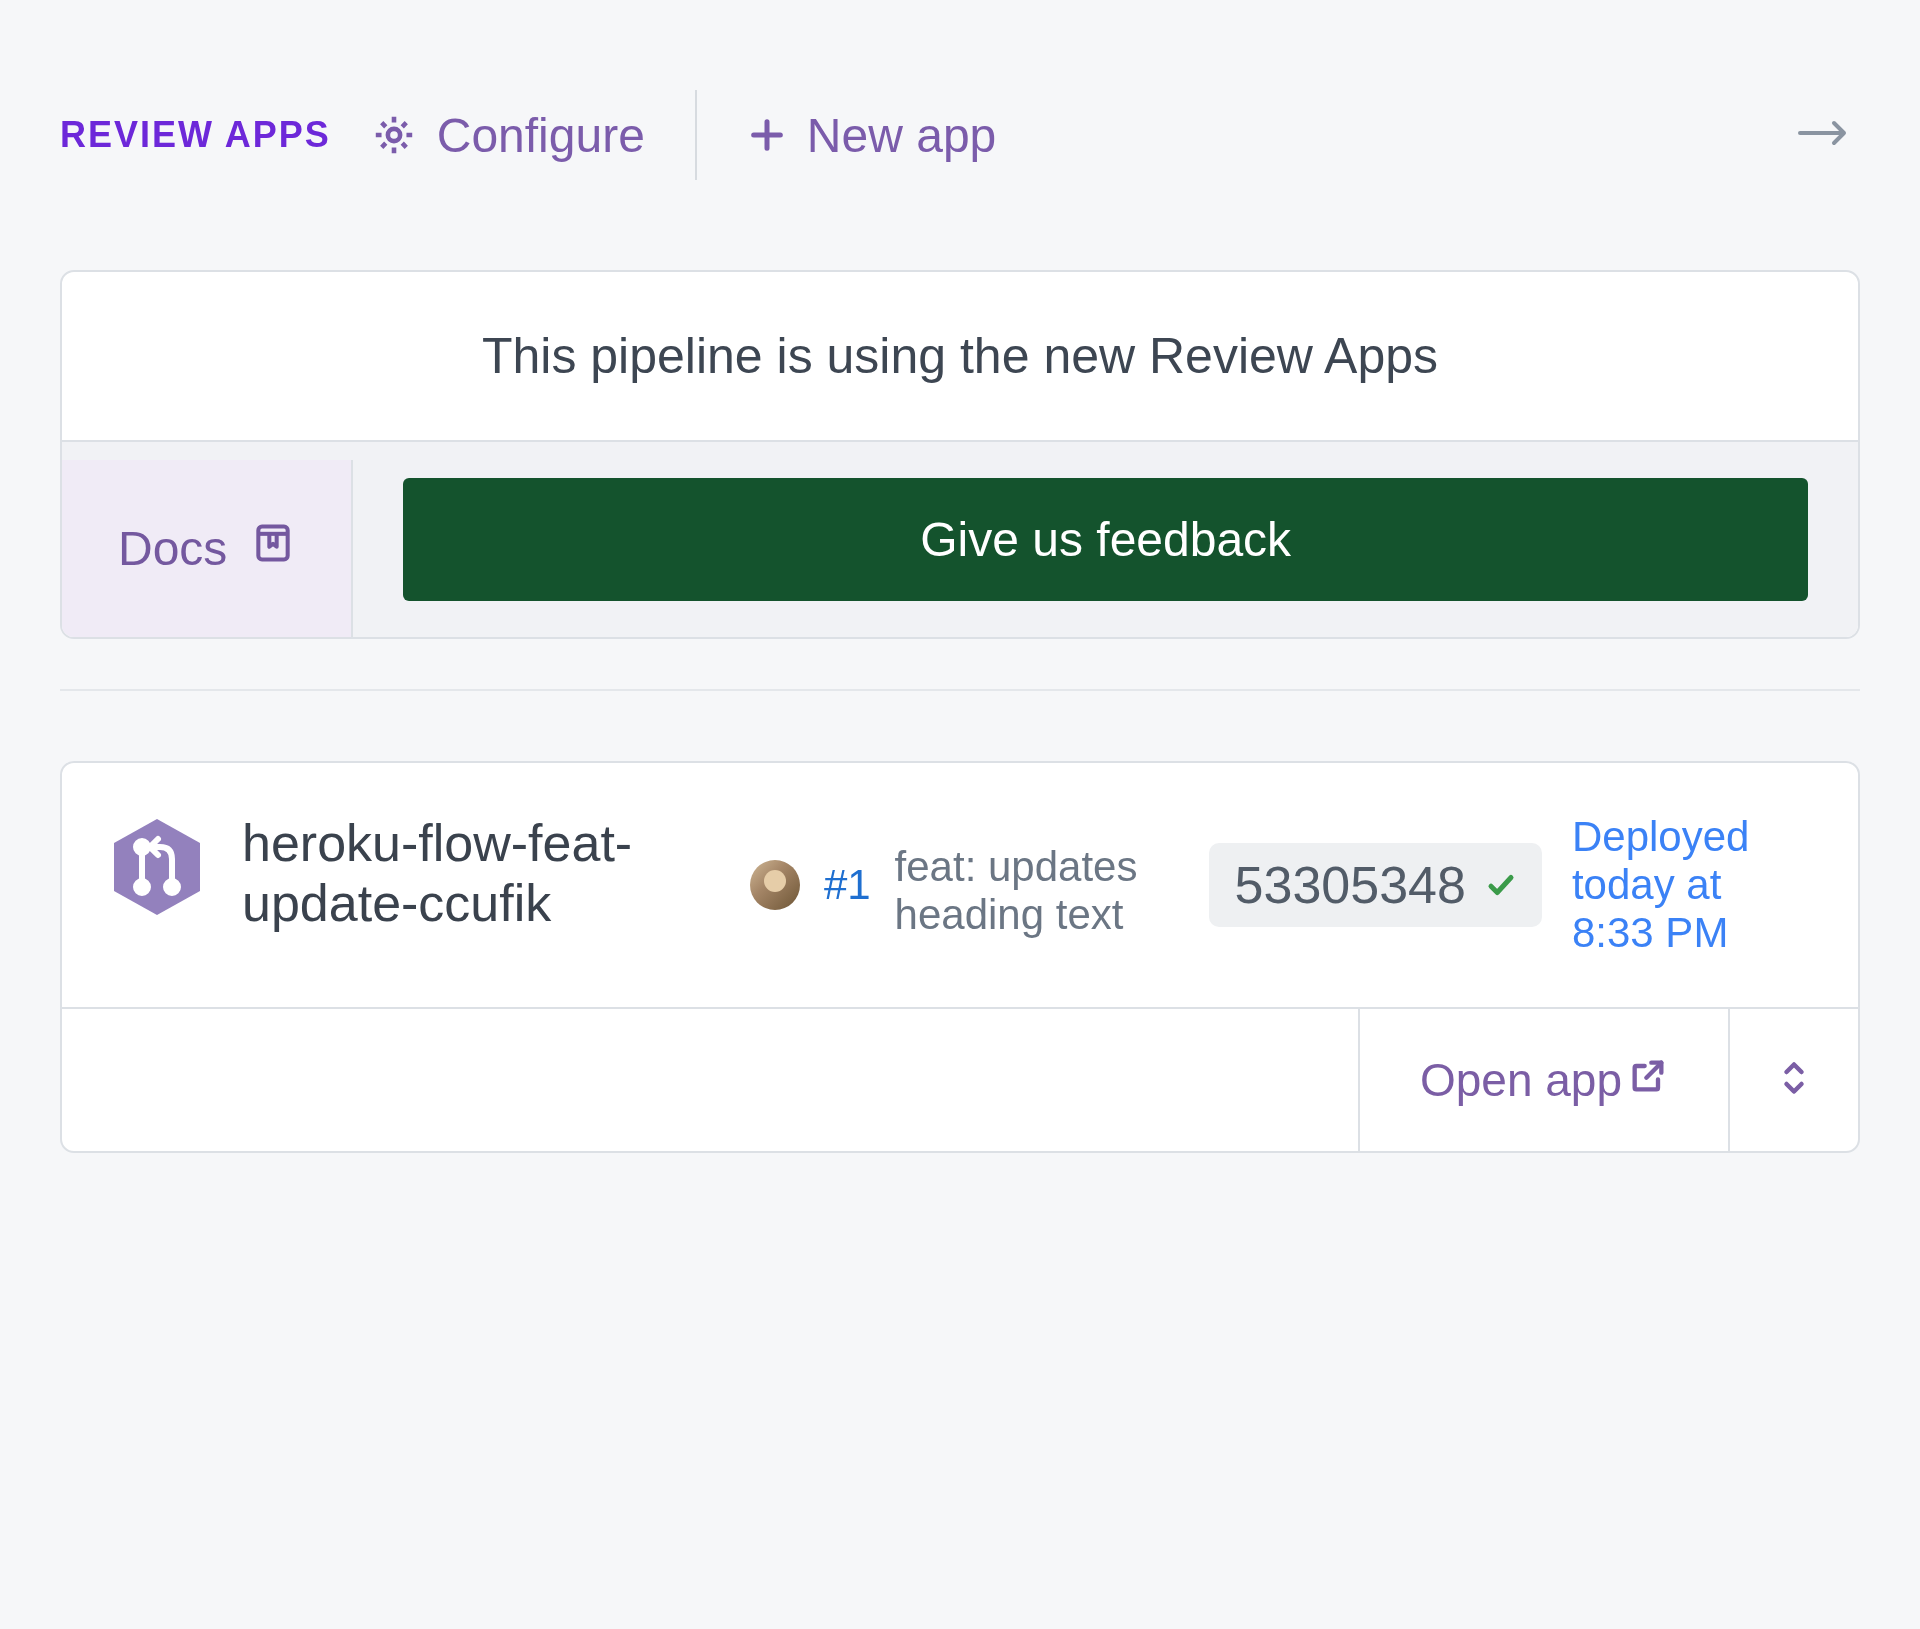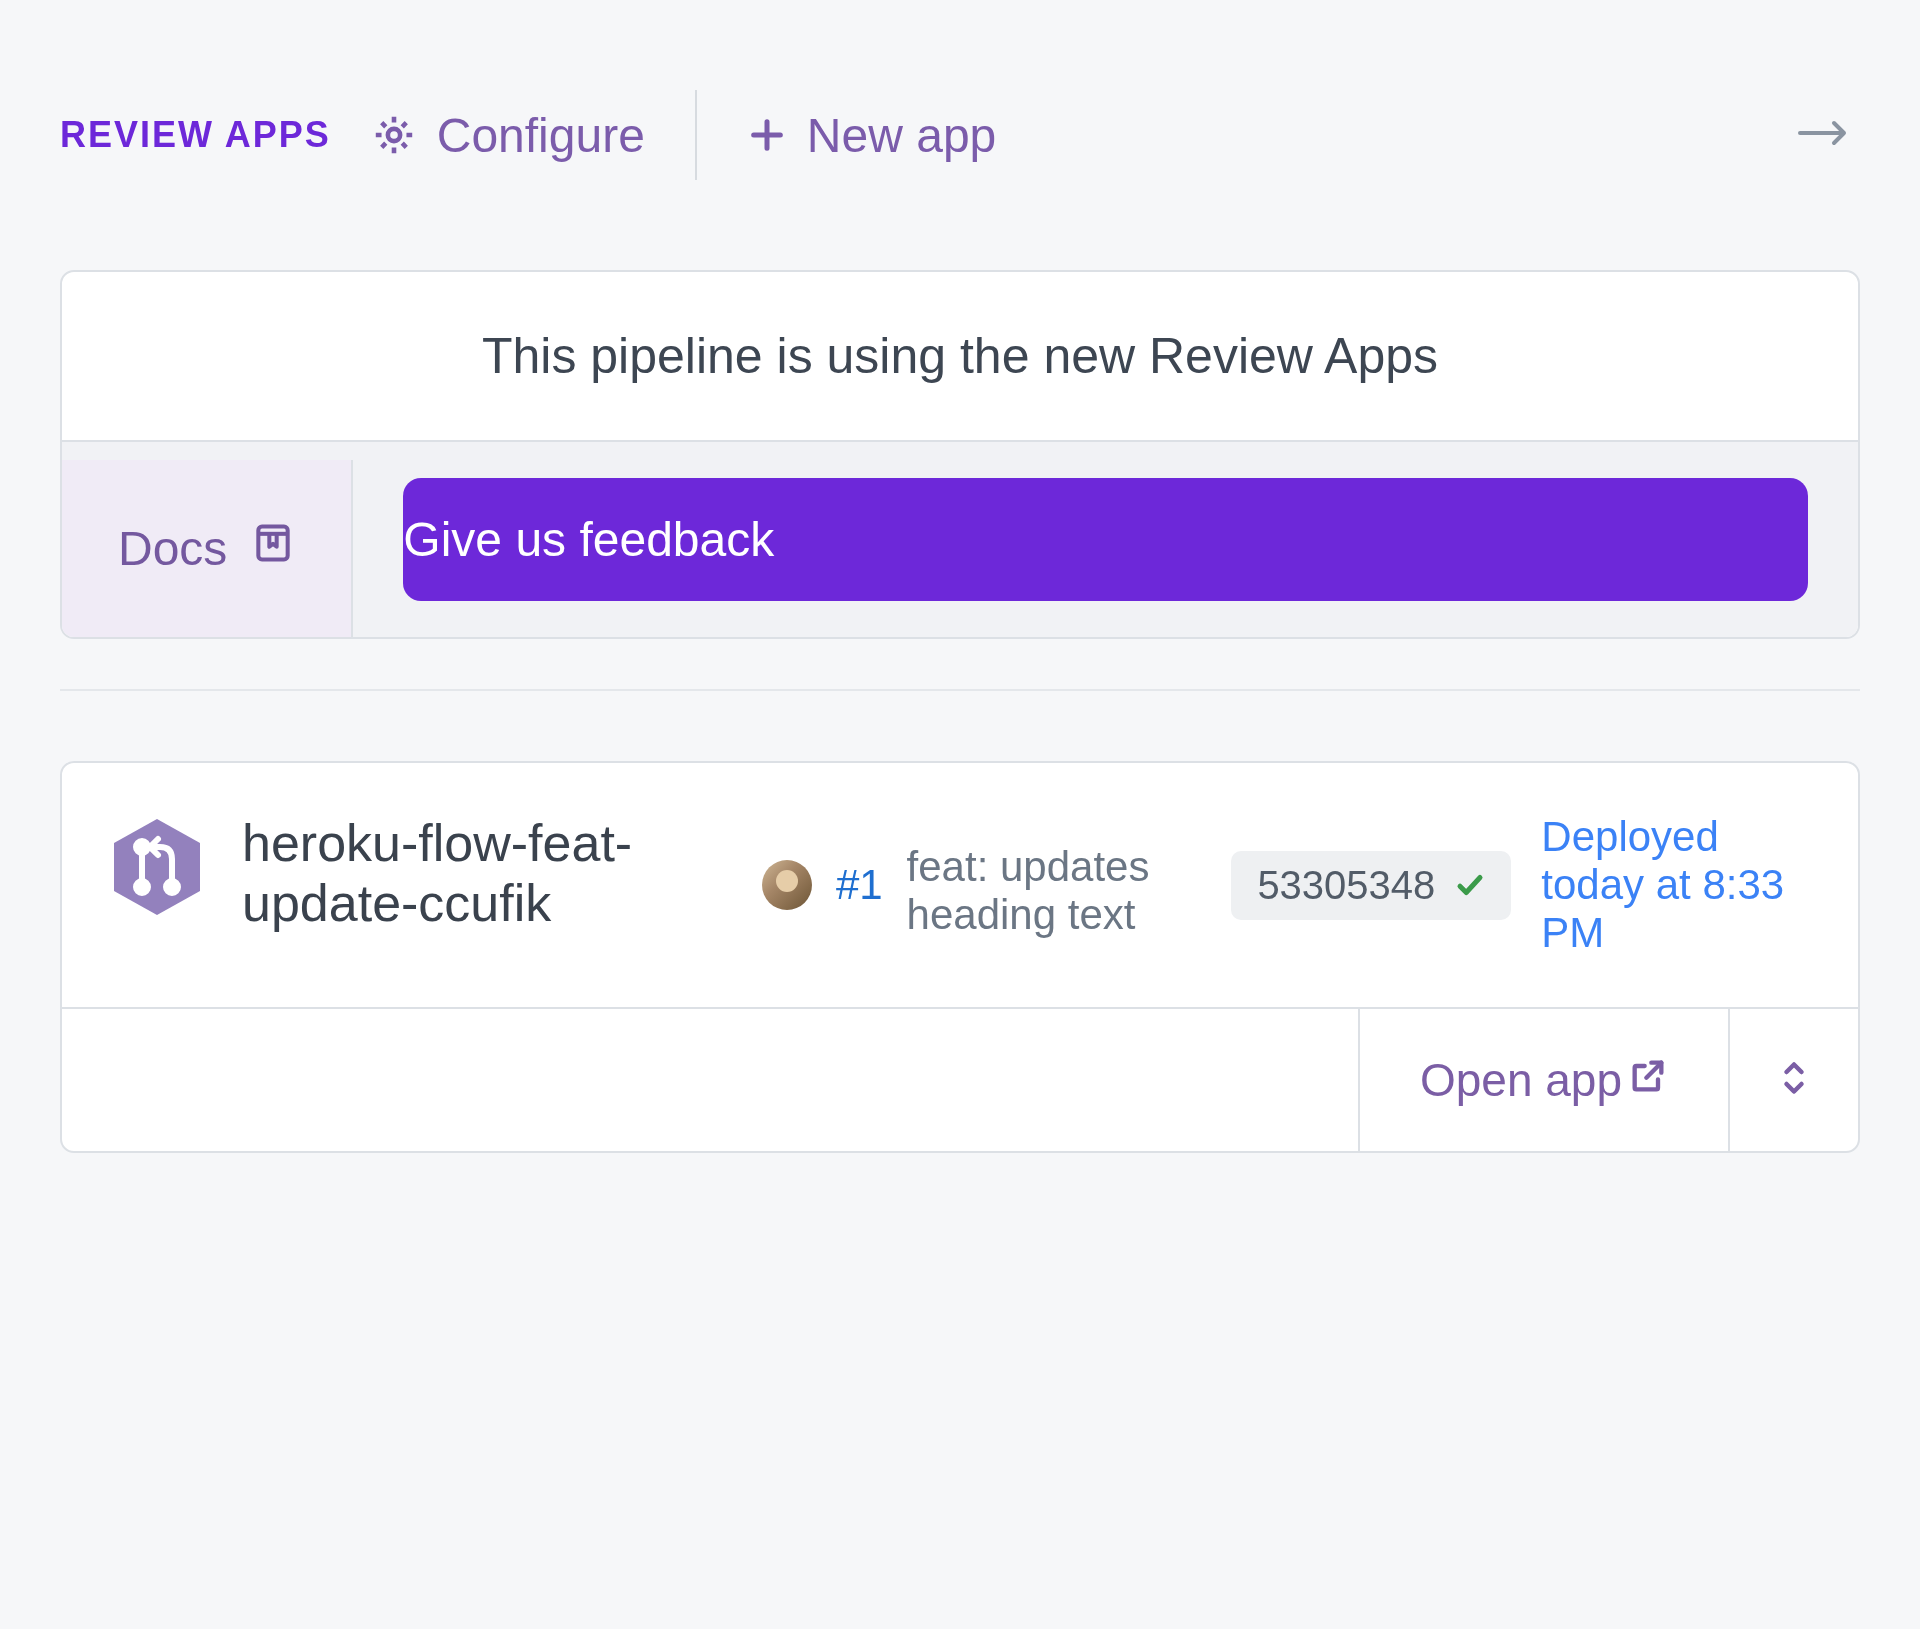--- a/index.html
+++ b/index.html
@@ -91,29 +91,29 @@
     margin-top: 18px;
   }
   .feedback-cell {
     flex: 1;
     display: flex;
     align-items: center;
     padding: 36px 50px;
   }
   .feedback-btn {
     flex: 1;
-    background: #6d28d9;
+    background: #14532d;
     color: #fff;
     border: none;
-    border-radius: 18px;
+    border-radius: 6px;
     font-size: 48px;
     font-weight: 500;
     padding: 34px 0;
     cursor: pointer;
-    text-align: left;
+    text-align: center;
   }
 
   .section-divider {
     height: 2px;
     background: #e4e7eb;
     margin: 0 0 70px 0;
   }
 
   
   .app-card {
@@ -185,21 +185,21 @@
     font-size: 42px;
   }
   .commit-pill {
     display: inline-flex;
     align-items: center;
     gap: 20px;
     background: #eef0f2;
     color: #525c68;
     padding: 12px 26px;
     border-radius: 10px;
-    font-size: 40px;
+    font-size: 52px;
     cursor: pointer;
   }
   .check-icon { color: #3b9b4a; display:inline-flex; }
   .deploy-text { color: #3b82f6; }
 
   .app-actions {
     display: flex;
     border-top: 2px solid #dce0e5;
   }
   .action-spacer { flex: 1; }

